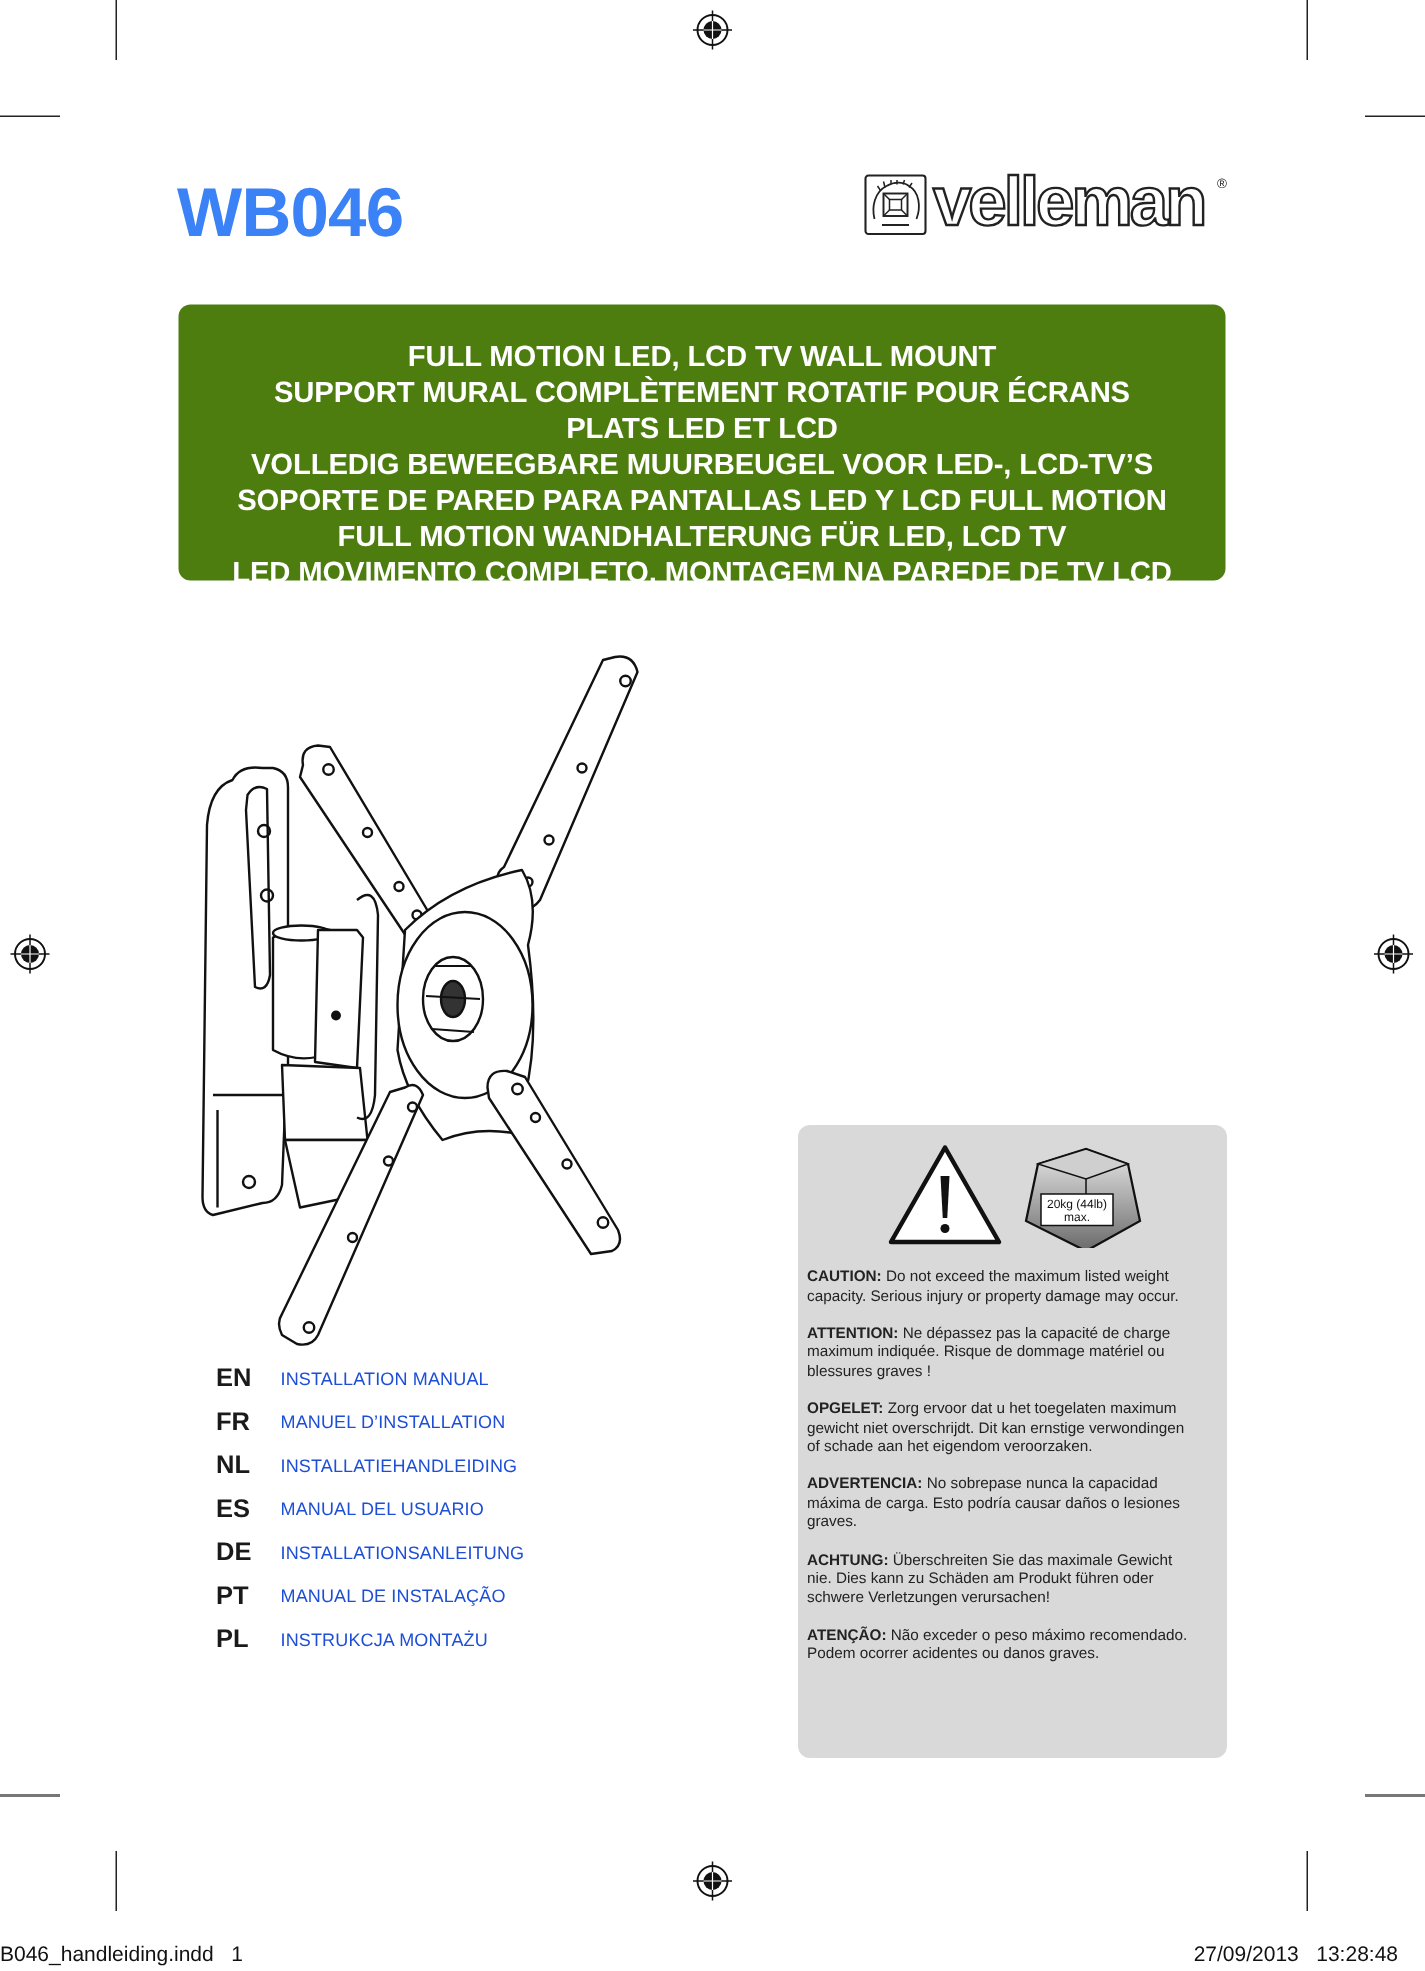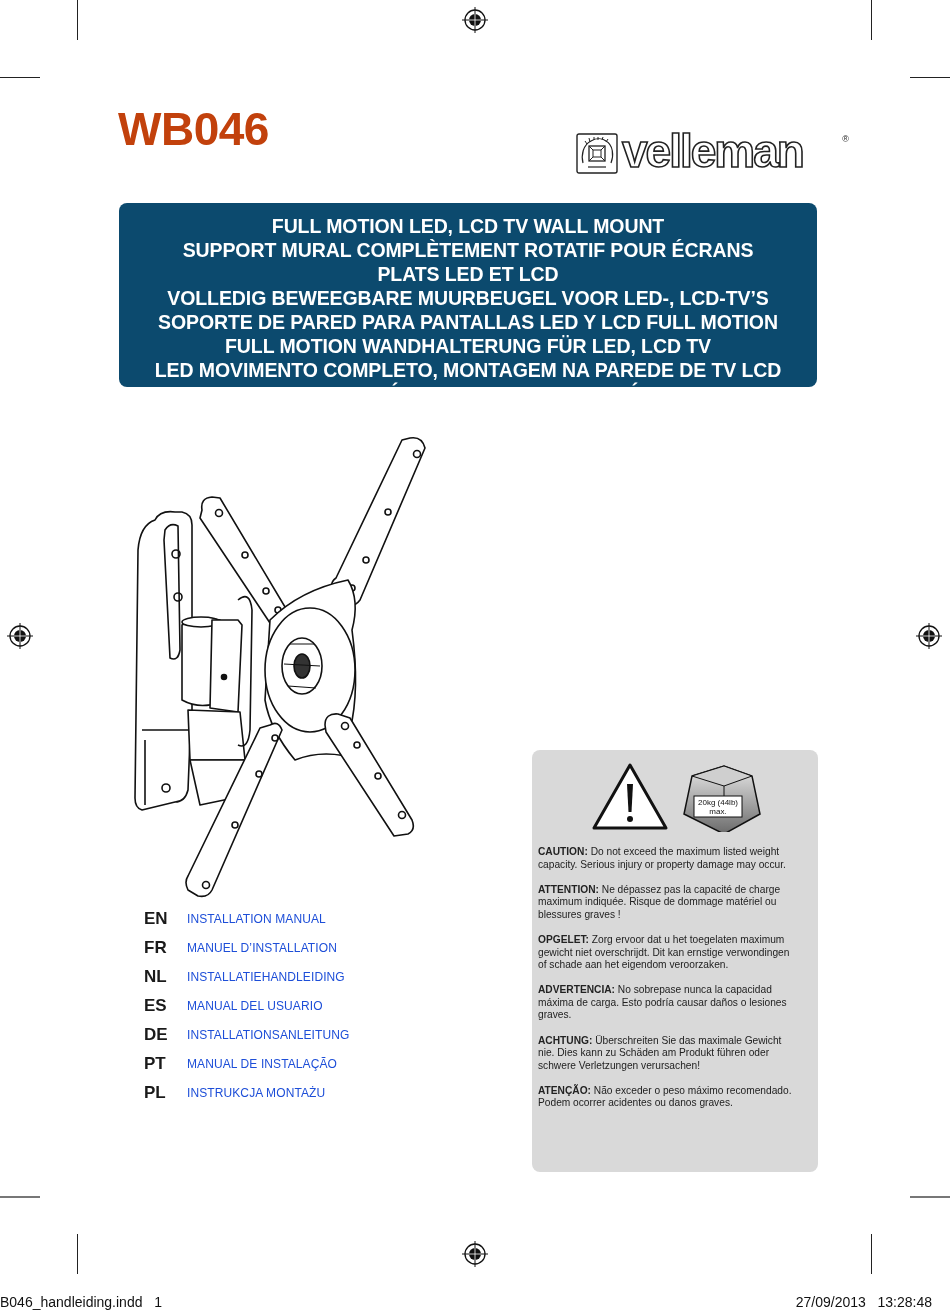--- a/index.html
+++ b/index.html
@@ -4,28 +4,28 @@
   <style>
     html, body { margin: 0; padding: 0; background: #ffffff; }
     body { width: 950px; height: 1314px; position: relative; overflow: hidden; font-family: "Liberation Sans", sans-serif; color: #1a1a1a; }
 
     .crop { position: absolute; background: #222; }
     .crop.v { width: 1px; height: 40px; }
     .crop.h { height: 1px; width: 40px; }
 
     .reg { position: absolute; width: 30px; height: 30px; }
 
-    .product-code { position: absolute; left: 118px; top: 104px; font-size: 46px; font-weight: bold; letter-spacing: -0.5px; color: #c2410c; line-height: 50px; }
-
-    .brand-logo { position: absolute; left: 576px; top: 132px; width: 242px; height: 44px; padding-left: 31px; }
+    .product-code { position: absolute; left: 118px; top: 116px; font-size: 46px; font-weight: bold; letter-spacing: -0.5px; color: #3b82f6; line-height: 50px; }
+
+    .brand-logo { position: absolute; left: 576px; top: 115px; width: 242px; height: 44px; }
     .brand-logo .emblem { position: absolute; left: 0; top: 1px; width: 42px; height: 41px; }
     .brand-logo .word { position: absolute; left: 46px; top: -6px; font-size: 46px; font-weight: bold; color: #ffffff; -webkit-text-stroke: 1.6px #222; letter-spacing: -2px; line-height: 50px; font-family: "Liberation Sans", sans-serif; }
     .brand-logo .reg-mark { position: absolute; right: 0; top: 2px; font-size: 9px; color: #222; }
 
-    .title-box { position: absolute; left: 119px; top: 203px; width: 698px; height: 184px; background: #0c4a6e; border-radius: 8px; color: #ffffff; text-align: center; box-sizing: border-box; padding-top: 11px; }
+    .title-box { position: absolute; left: 119px; top: 203px; width: 698px; height: 184px; background: #4d7c0f; border-radius: 8px; color: #ffffff; text-align: center; box-sizing: border-box; padding-top: 23px; }
     .title-box .line { font-size: 19.5px; font-weight: bold; line-height: 24px; letter-spacing: -0.1px; white-space: nowrap; }
 
     .product-illustration { position: absolute; left: 120px; top: 430px; width: 320px; height: 470px; }
 
     .manual-list { position: absolute; left: 144px; top: 904px; }
     .manual-row { display: flex; height: 29px; align-items: center; }
     .manual-row .code { width: 43px; font-size: 17px; font-weight: bold; color: #1a1a1a; }
     .manual-row .label { font-size: 12px; color: #1d4ed8; letter-spacing: 0.1px; }
 
     .warning-panel { position: absolute; left: 532px; top: 750px; width: 286px; height: 422px; background: #d9d9d9; border-radius: 8px; box-sizing: border-box; padding: 96px 22px 0 6px; }

